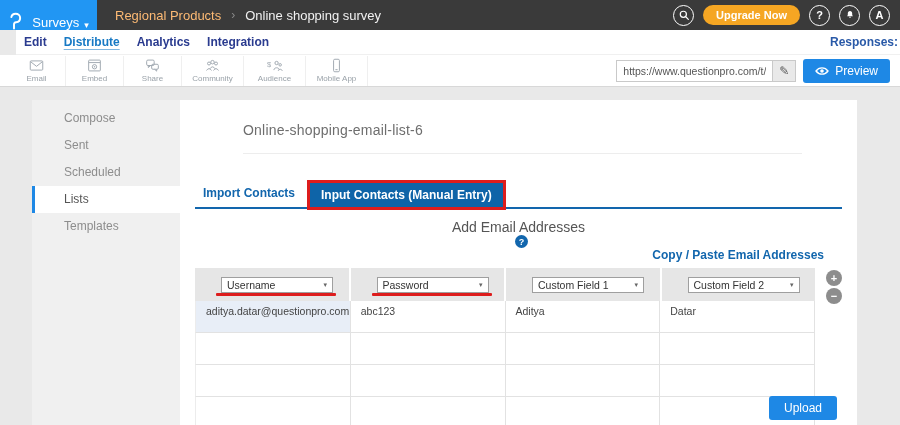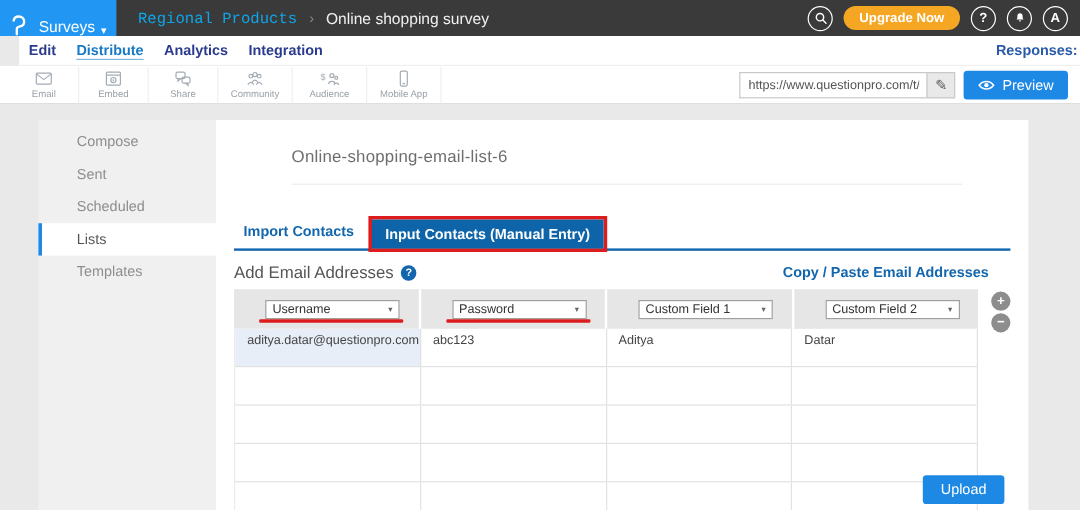--- a/index.html
+++ b/index.html
@@ -6,21 +6,21 @@
   html,body { width:900px; height:425px; overflow:hidden; }
   body { font-family:"Liberation Sans", sans-serif; background:#e9e9e9; position:relative; }
 
   
   .topbar { position:absolute; left:0; top:0; width:900px; height:30px; background:#3a3a3a; display:flex; align-items:center; }
   .logo-block { width:97px; height:30px; background:#2196f3; display:flex; align-items:flex-end; justify-content:center; gap:6px; cursor:pointer; }
   .logo-block svg { display:block; }
   .product-label { color:#fff; font-size:13px; }
   .logo-caret { color:#fff; font-size:9px; margin-left:-1px; }
   .crumbs { display:flex; align-items:center; gap:10px; margin-left:18px; font-size:13px; }
-  .crumb-folder { color:#0ea5e9; cursor:pointer;font-family:Liberation Mono, monospace; }
+  .crumb-folder { color:#fdba74; cursor:pointer; }
   .crumb-sep { color:#8a8a8a; font-size:12px; }
   .crumb-current { color:#f1f1f1; }
   .top-right { margin-left:auto; display:flex; align-items:center; gap:9px; padding-right:10px; }
   .circle-btn { width:21px; height:21px; border:1.5px solid #fff; border-radius:50%; color:#fff; display:flex; align-items:center; justify-content:center; font-size:11px; font-weight:bold; cursor:pointer; }
   .upgrade-btn { background:#f5a623; color:#fff; font-size:11px; font-weight:bold; border-radius:11px; padding:4px 13px; cursor:pointer; }
 
   
   .navbar { position:absolute; left:16px; top:30px; width:900px; height:25px; background:#fff; display:flex; align-items:center; gap:17px; padding:0 8px; border-bottom:1px solid #f0f0f0; }
   .nav-item { font-size:12px; font-weight:bold; color:#2a3b8f; cursor:pointer; }
   .nav-item.active { color:#1779c4; text-decoration:underline; text-decoration-color:#7fb6e0; text-underline-offset:3px; }
@@ -45,21 +45,21 @@
   .main { flex:1; background:#fff; position:relative; padding:0 15px; }
 
   .title-wrap { margin:22px 40px 0 48px; padding-bottom:15px; border-bottom:1px solid #ededed; }
   .list-title { font-size:14px; color:#6e6e6e; letter-spacing:.2px; }
 
   .tabs { margin-top:26px; display:flex; align-items:flex-end; border-bottom:2px solid #1266ad; }
   .tab-plain { font-size:12px; font-weight:bold; color:#1266ad; padding:6px 12px 7px 8px; cursor:pointer; white-space:nowrap; }
   .tab-annot { border:3px solid #dd1d1d; margin-bottom:-3px; position:relative; z-index:2; background:#fff; }
   .tab-active { background:#0e64a8; color:#fff; font-size:12px; font-weight:bold; padding:5px 11px; cursor:pointer; white-space:nowrap; }
 
-  .section-row { margin-top:10px; display:flex; align-items:center; }
+  .section-row { margin-top:10px; display:flex; align-items:center;flex-direction:column; }
   .section-title { font-size:14px; color:#555; }
   .help-icon { width:13px; height:13px; border-radius:50%; background:#1266ad; color:#fff; font-size:9px; font-weight:bold; display:inline-flex; align-items:center; justify-content:center; margin-left:6px; cursor:pointer; }
   .copy-link { margin-left:auto; margin-right:18px; font-size:12px; font-weight:bold; color:#1266ad; cursor:pointer; }
 
   .table-zone { margin-top:6px; display:flex; }
   .tbl { width:620px; }
   .thead { display:flex; height:33px; }
   .th { flex:1; background:#e6e6e6; border-right:2px solid #fff; position:relative; display:flex; align-items:center; }
   .th:last-child { border-right:none; }
   .sel { margin-left:26px; width:112px; height:16px; background:#fff; border:1px solid #9f9f9f; display:flex; align-items:center; justify-content:space-between; padding:0 5px; font-size:10.5px; color:#333; cursor:pointer; }

